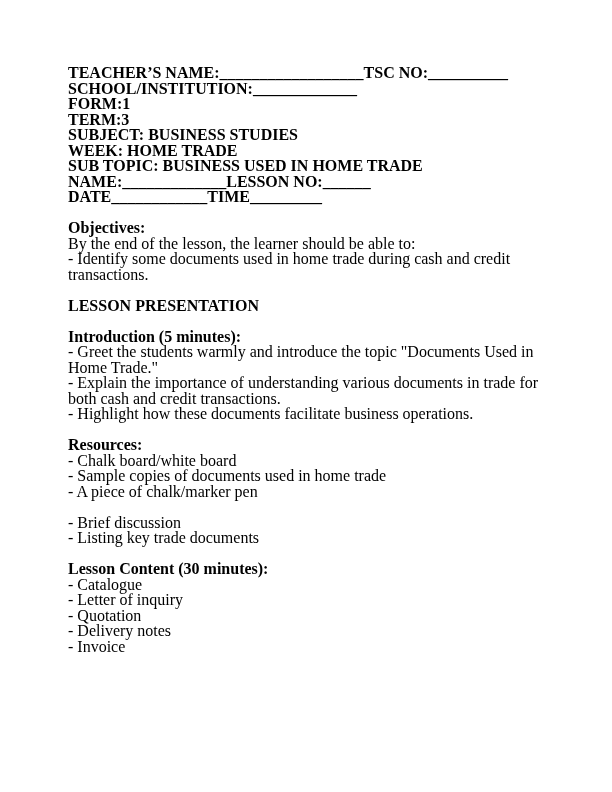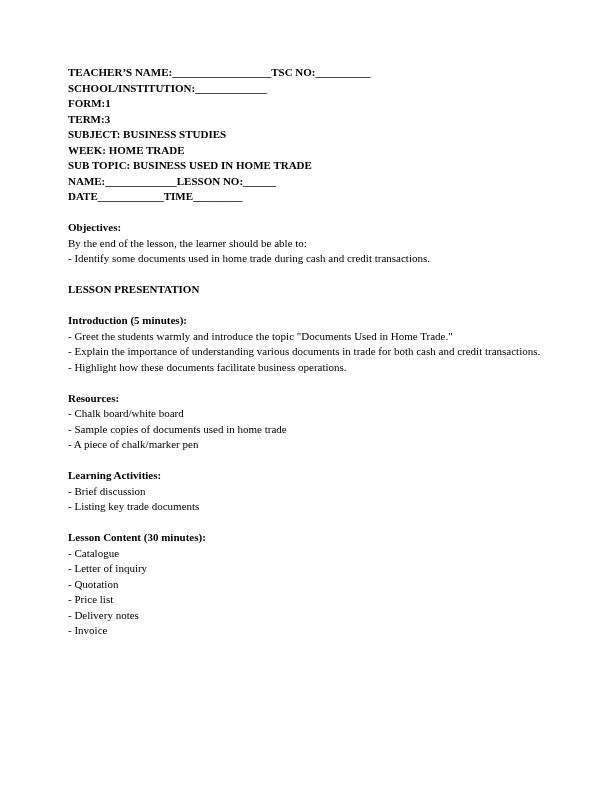--- a/index.html
+++ b/index.html
@@ -7,21 +7,21 @@
     padding: 0;
     background: #ffffff;
   }
   .page {
     position: relative;
     width: 612px;
     height: 792px;
     background: #ffffff;
     overflow: hidden;
     font-family: "Liberation Serif", "DejaVu Serif", serif;
-    font-size: 11px;
+    font-size: 16px;
     line-height: 15.5px;
     color: #000000;
   }
   .content {
     position: absolute;
     top: 65px;
     left: 68px;
     width: 478px;
   }
   .block {
@@ -71,30 +71,28 @@
     </div>
 
     <div class="block">
       <div class="line bold">Resources:</div>
       <div class="line">- Chalk board/white board</div>
       <div class="line">- Sample copies of documents used in home trade</div>
       <div class="line">- A piece of chalk/marker pen</div>
     </div>
 
     <div class="block">
-      <div class="line bold">Learning Activities:</div>
       <div class="line">- Brief discussion</div>
       <div class="line">- Listing key trade documents</div>
     </div>
 
     <div class="block">
       <div class="line bold">Lesson Content (30 minutes):</div>
       <div class="line">- Catalogue</div>
       <div class="line">- Letter of inquiry</div>
       <div class="line">- Quotation</div>
-      <div class="line">- Price list</div>
       <div class="line">- Delivery notes</div>
       <div class="line">- Invoice</div>
     </div>
 
 
   </div>
 </div>
 
 </body></html>

